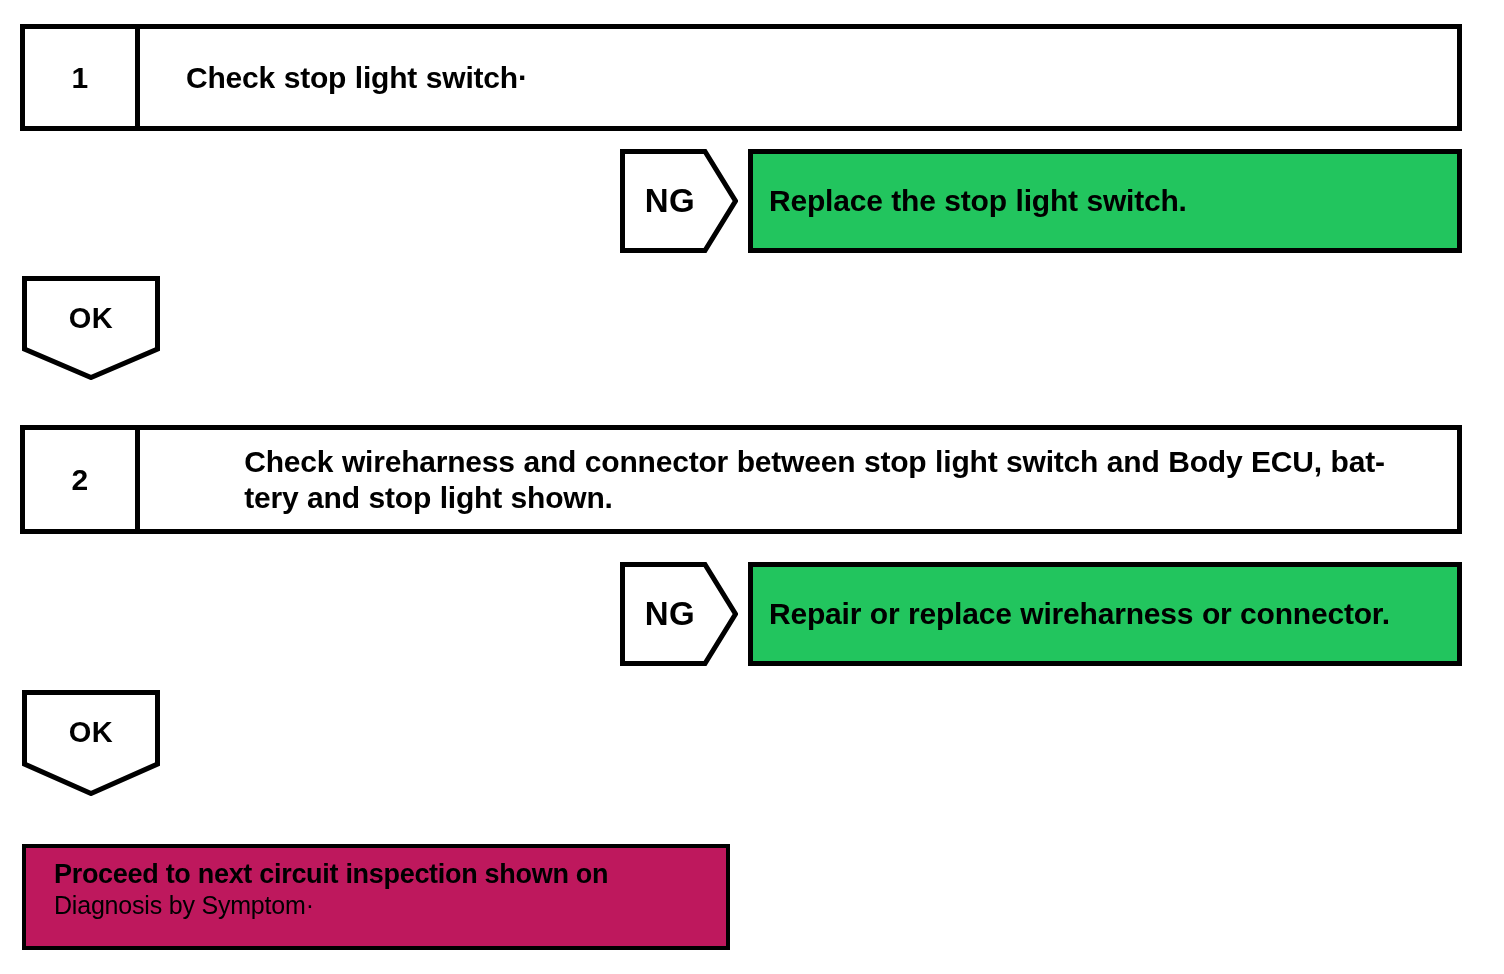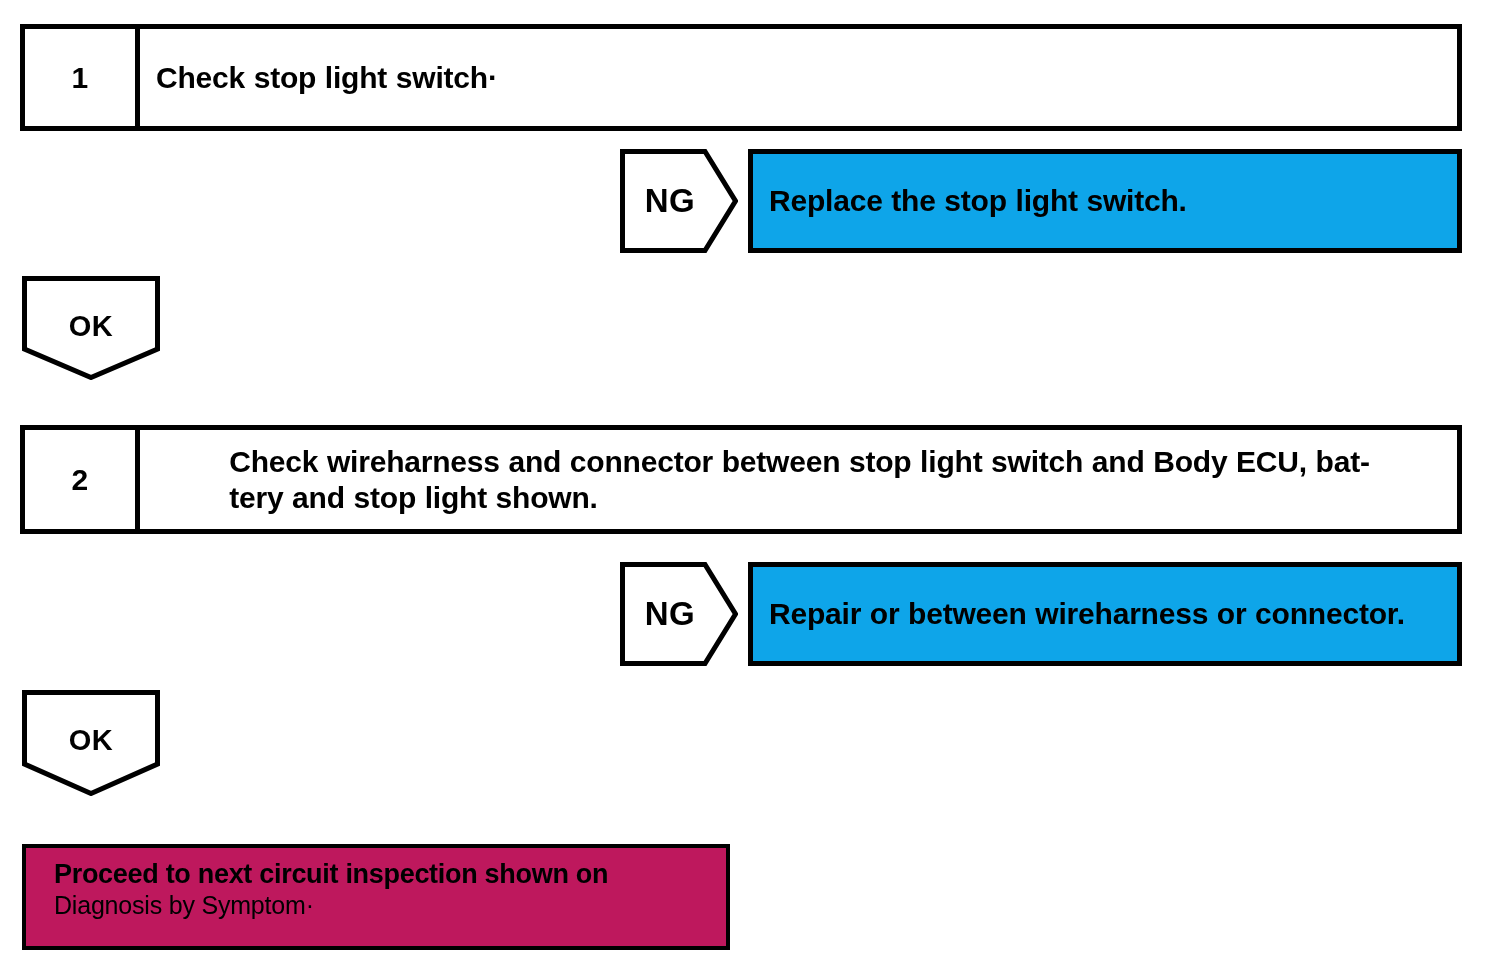--- a/index.html
+++ b/index.html
@@ -49,27 +49,28 @@
   .step-text {
     flex: 1 1 auto;
     display: flex;
     align-items: center;
     padding: 0 14px 0 16px;
     font-weight: bold;
     font-size: 30px;
     line-height: 1.18;
     letter-spacing: -0.2px;
     word-spacing: 0.5px;
+    margin-left: 30px;
   }
   .step-text.two-line { align-items: center; justify-content: center; }
 
   
   .result-box {
     border: 5px solid #000;
-    background: #0ea5e9;
+    background: #22c55e;
     display: flex;
     align-items: center;
     padding: 0 14px 0 16px;
     font-weight: bold;
     font-size: 30px;
     letter-spacing: -0.2px;
     word-spacing: 0.5px;
   }
 
   
@@ -112,21 +113,21 @@
     font-size: 33px;
     letter-spacing: 0.5px;
   }
 
   
   .ok-arrow { position: absolute; }
   .ok-arrow svg { display: block; }
   .ok-arrow .ok-label {
     position: absolute;
     left: 0;
-    top: 12px;
+    top: 4px;
     width: 100%;
     height: 76px;
     display: flex;
     align-items: center;
     justify-content: center;
     font-weight: bold;
     font-size: 29px;
     letter-spacing: 0.5px;
   }
 </style>
@@ -169,21 +170,21 @@
   </div>
 
   <div class="ng-arrow" style="left:620px; top:562px; width:118px; height:104px;">
     <svg width="118" height="104" viewBox="0 0 118 104" aria-hidden="true">
       <polygon points="2.5,2.5 85,2.5 115.5,52 85,101.5 2.5,101.5" fill="#ffffff" stroke="#000000" stroke-width="5" stroke-linejoin="miter"></polygon>
     </svg>
     <div class="ng-label">NG</div>
   </div>
 
   <div class="node result-box" style="left:748px; top:562px; width:714px; height:104px;">
-    <span>Repair or between wireharness or connector.</span>
+    <span>Repair or replace wireharness or connector.</span>
   </div>
 
   <div class="ok-arrow" style="left:22px; top:690px; width:138px; height:106px;">
     <svg width="138" height="106" viewBox="0 0 138 106" aria-hidden="true">
       <polygon points="2.5,2.5 135.5,2.5 135.5,74 69,103.5 2.5,74" fill="#ffffff" stroke="#000000" stroke-width="5" stroke-linejoin="miter"></polygon>
     </svg>
     <div class="ok-label">OK</div>
   </div>
 
   <div class="node terminal-box" style="left:22px; top:844px; width:708px; height:106px;">

